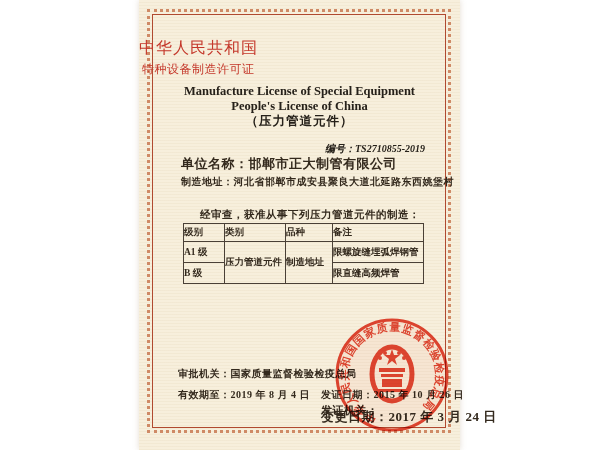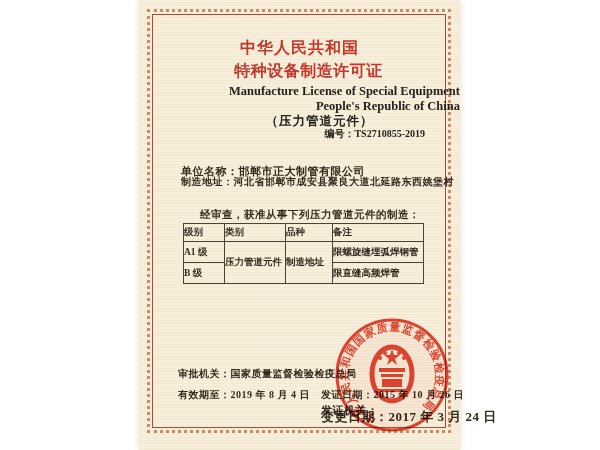--- a/index.html
+++ b/index.html
@@ -4,31 +4,31 @@
 <style>
   html,body{margin:0;padding:0;background:#ffffff;}
   .stage{position:relative;width:600px;height:450px;background:#ffffff;overflow:hidden;
          font-family:"Liberation Serif","DejaVu Serif",serif;}
   .card{position:absolute;left:139px;top:0;width:321px;height:450px;
         background:#f7efdc;
         background-image:repeating-linear-gradient(0deg,rgba(214,196,158,.14) 0 1px,rgba(255,255,255,0) 1px 3px);
         box-shadow:0 0 6px rgba(150,120,80,.25);}
   .frame{position:absolute;left:13px;top:14px;width:294px;height:414px;box-sizing:border-box;
          border:1px solid #b04a30;outline:3px dotted #cf8a66;outline-offset:2px;}
-  .t-red{color:#c4372a;font-weight:bold;text-align:center;}
+  .t-red{color:#c4372a;font-weight:normal;text-align:left;}
   .title-cn1{position:absolute;left:0;width:100%;top:38px;font-size:16px;letter-spacing:1px;}
-  .title-cn2{position:absolute;left:9px;width:100%;top:61px;font-size:16px;letter-spacing:0.5px;}
-  .title-en{position:absolute;left:0;width:100%;text-align:right;color:#26211a;font-weight:bold;font-size:12.5px;}
+  .title-cn2{position:absolute;left:3px;width:100%;top:61px;font-size:12px;letter-spacing:0.5px;}
+  .title-en{position:absolute;left:0;width:100%;text-align:center;color:#26211a;font-weight:bold;font-size:12.5px;}
   .title-en1{top:84px;}
   .title-en2{top:99px;}
   .subtitle{position:absolute;left:0;width:100%;top:113px;text-align:center;color:#26211a;
-            font-weight:bold;font-size:12.5px;letter-spacing:1px;margin-left:20px;}
-  .serial{position:absolute;right:35px;top:127px;font-size:10px;font-weight:bold;color:#26211a;}
+            font-weight:bold;font-size:12.5px;letter-spacing:1px;}
+  .serial{position:absolute;right:35px;top:142px;font-size:10px;font-weight:bold;color:#26211a;font-style:italic;}
   .line{position:absolute;color:#33291d;font-weight:bold;font-size:10.5px;letter-spacing:0.5px;white-space:nowrap;}
-  .l-unit{left:42px;top:155px;font-size:11px;margin-top:9px;}
+  .l-unit{left:42px;top:155px;font-size:13px;}
   .l-addr{left:42px;top:175px;font-size:10px;}
   .l-intro{left:61px;top:208px;font-size:10.5px;}
   table.lic{position:absolute;left:44px;top:223px;width:236px;border-collapse:collapse;
             font-size:9.5px;color:#33291d;font-weight:bold;table-layout:fixed;}
   table.lic th,table.lic td{border:1px solid #4a4036;text-align:left;padding:0;
             font-weight:bold;overflow:hidden;white-space:nowrap;}
   table.lic th{height:17px;font-size:9.5px;}
   table.lic td{height:20px;}
   .c1{width:40px;} .c2{width:60px;margin-top:32px;} .c3{width:46px;} .c4{width:90px;}
   .foot-l1{left:39px;top:367px;font-size:10px;}
@@ -44,21 +44,21 @@
 </head>
 <body>
 
 <div class="stage">
   <div class="card">
     <div class="frame"></div>
 
     <div class="t-red title-cn1">中华人民共和国</div>
     <div class="t-red title-cn2">特种设备制造许可证</div>
     <div class="title-en title-en1">Manufacture License of Special Equipment</div>
-    <div class="title-en title-en2">People's Republic of China</div>
+    <div class="title-en title-en2">People's License of China</div>
     <div class="subtitle">（压力管道元件）</div>
     <div class="serial">编号：TS2710855-2019</div>
 
     <div class="line l-unit">单位名称：邯郸市正大制管有限公司</div>
     <div class="line l-intro">经审查，获准从事下列压力管道元件的制造：</div>
     <div class="line l-addr">制造地址：河北省邯郸市成安县聚良大道北延路东西姚堡村</div>
 
     <table class="lic">
       <tbody>
           <tr>

